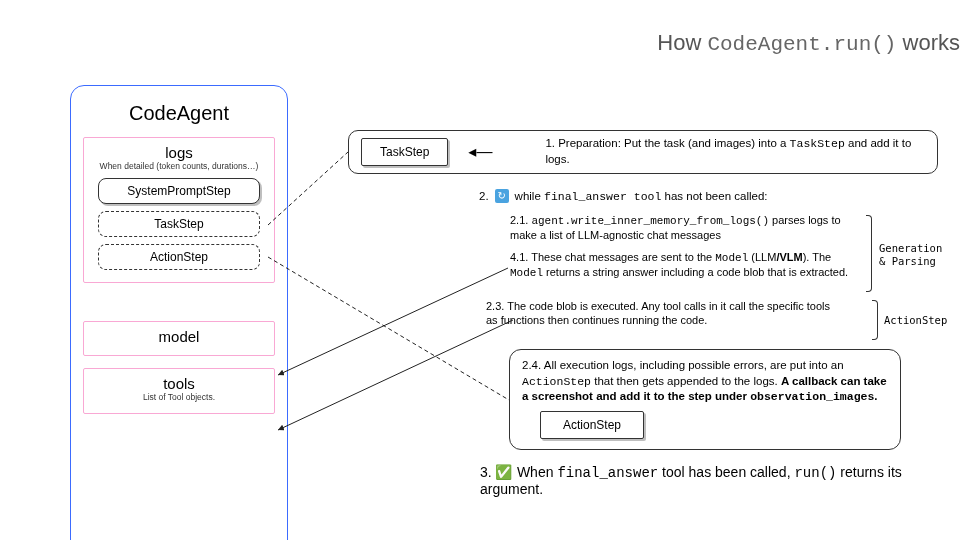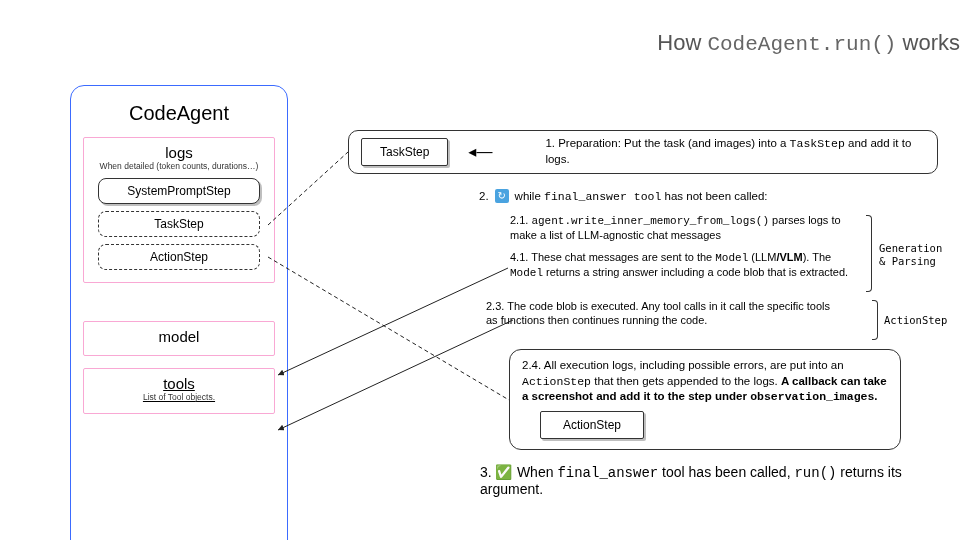--- a/index.html
+++ b/index.html
@@ -57,21 +57,21 @@
     border: 1px solid #333;
     border-radius: 8px;
     background: #fff;
     font-size: 12px;
     padding: 5px 0;
     margin: 7px 6px 0;
     box-shadow: 2px 2px 0 rgba(0,0,0,0.25);
   }
   .step-chip.dashed { border-style: dashed; box-shadow: none; }
   .section.model { margin-top: 38px; }
-  .section.tools { margin-bottom: 0; text-decoration: underline; }
+  .section.tools { margin-bottom: 0; }
 
   
   .rbox {
     position: absolute;
     border: 1px solid #333;
     border-radius: 10px;
     background: #fff;
     padding: 8px 12px;
     font-size: 11.5px;
     line-height: 1.35;

